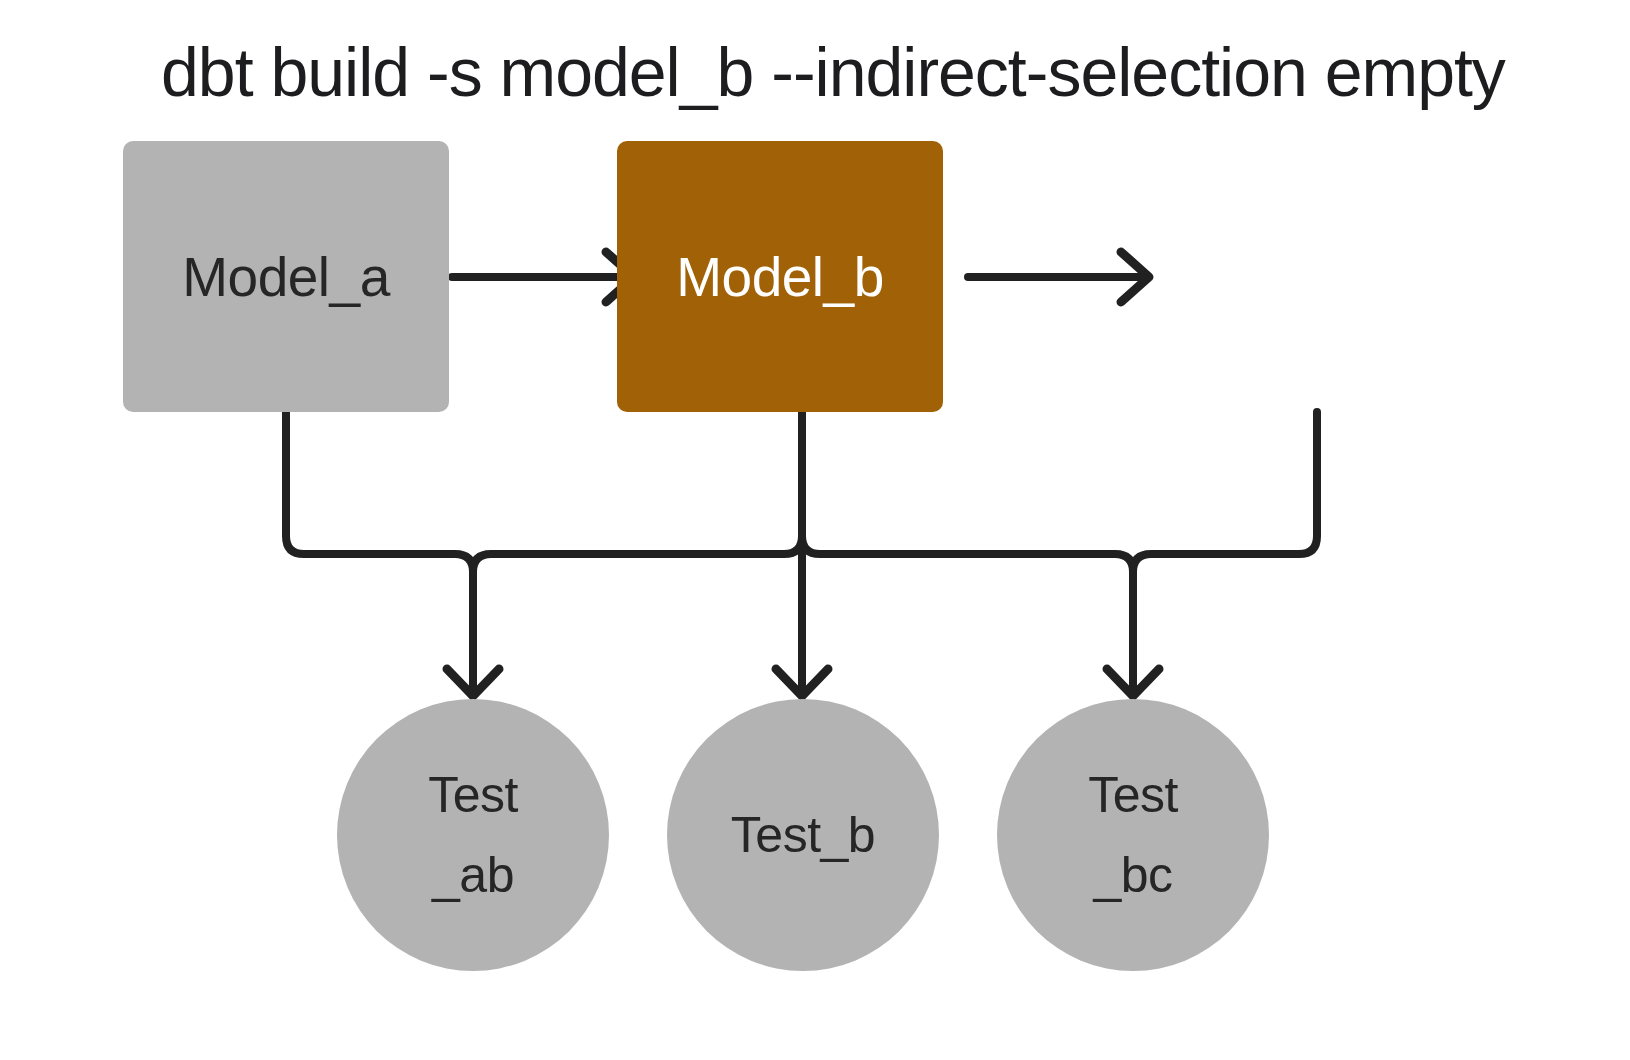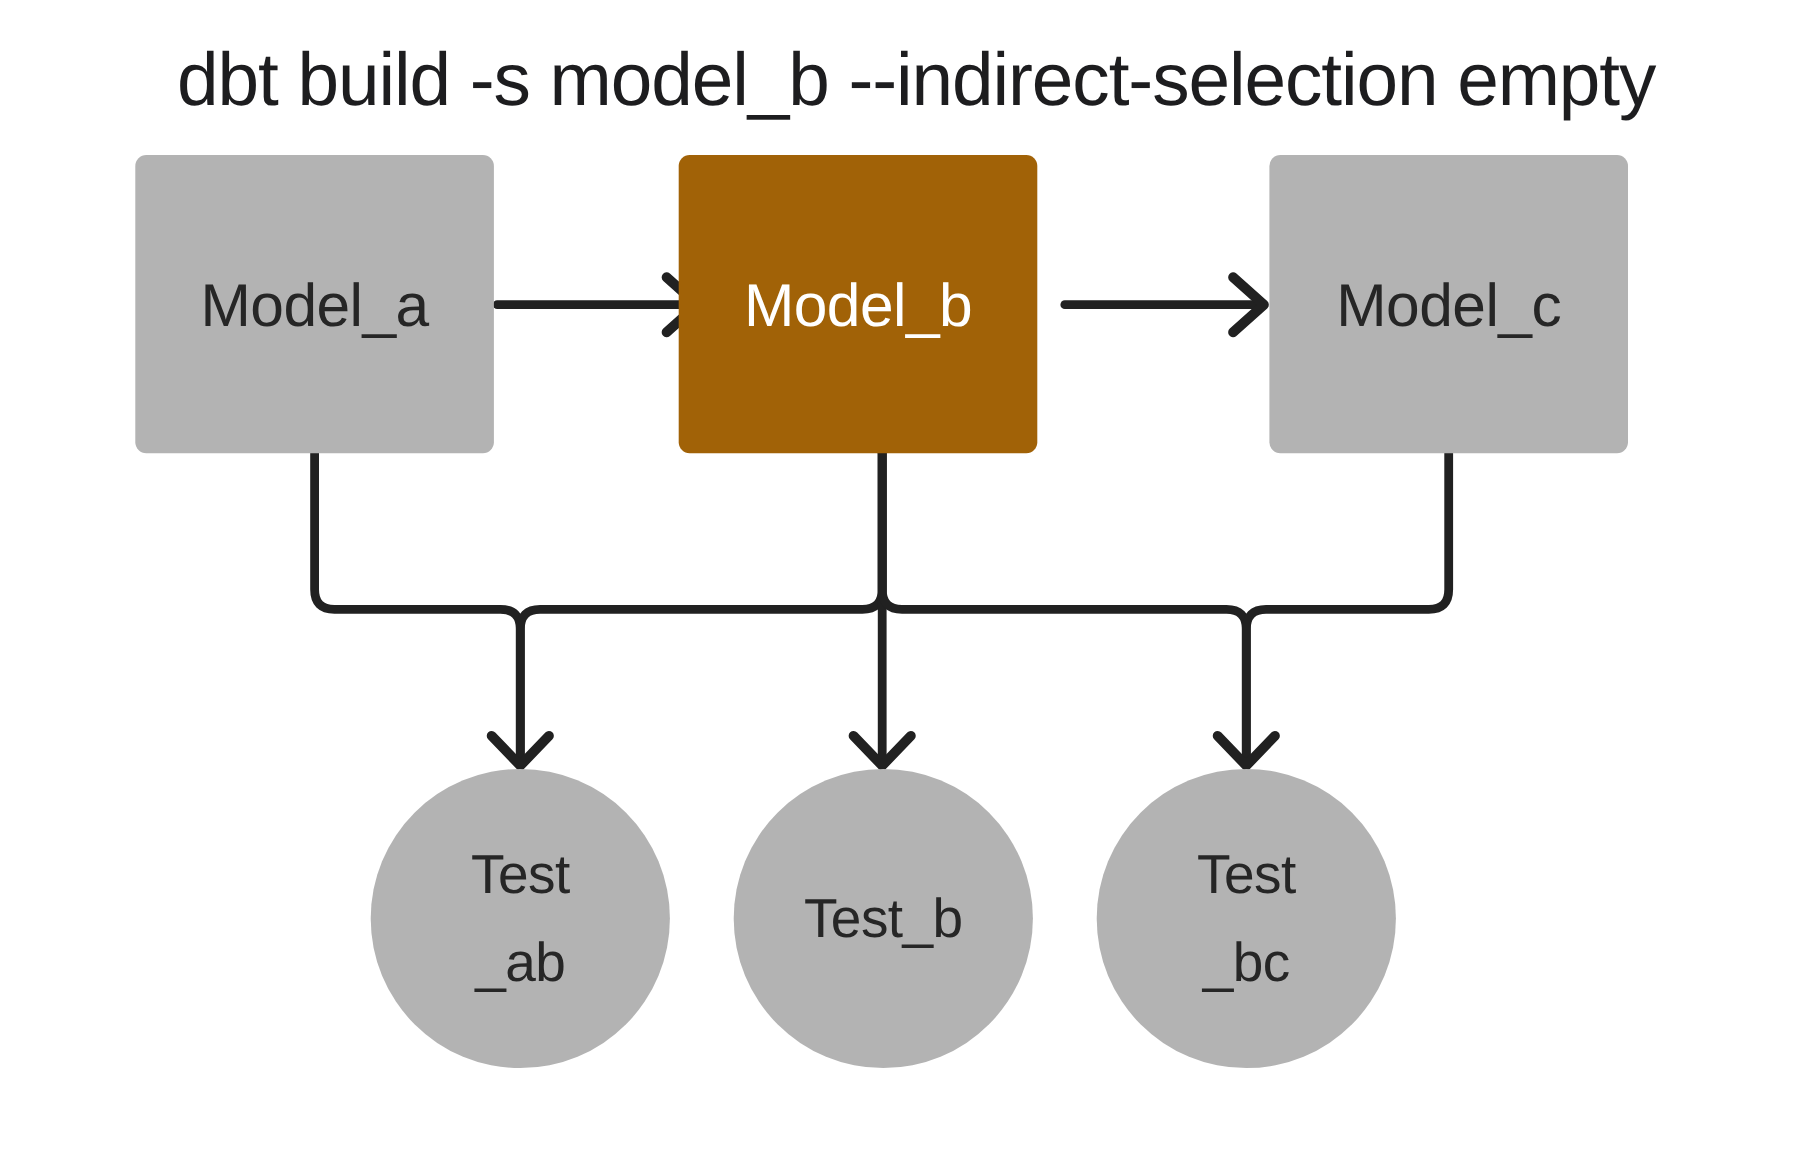--- a/index.html
+++ b/index.html
@@ -101,23 +101,20 @@
   <div class="title">dbt build -s model_b --indirect-selection empty</div>
 
   <div class="node node-a">
     <span>Model_a</span>
   </div>
 
   <div class="node node-b">
     <span>Model_b</span>
   </div>
 
-  <div class="node node-c">
-    <span>Model_c</span>
-  </div>
 
   <div class="test test-ab">
     <span>Test</span>
     <span>_ab</span>
   </div>
 
   <div class="test test-b">
     <span>Test_b</span>
     <span></span>
   </div>

